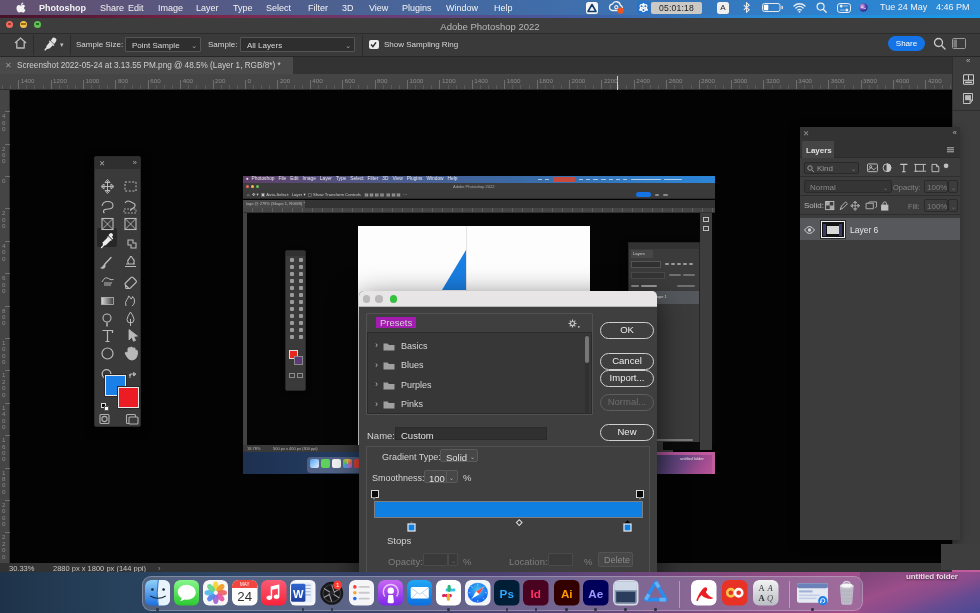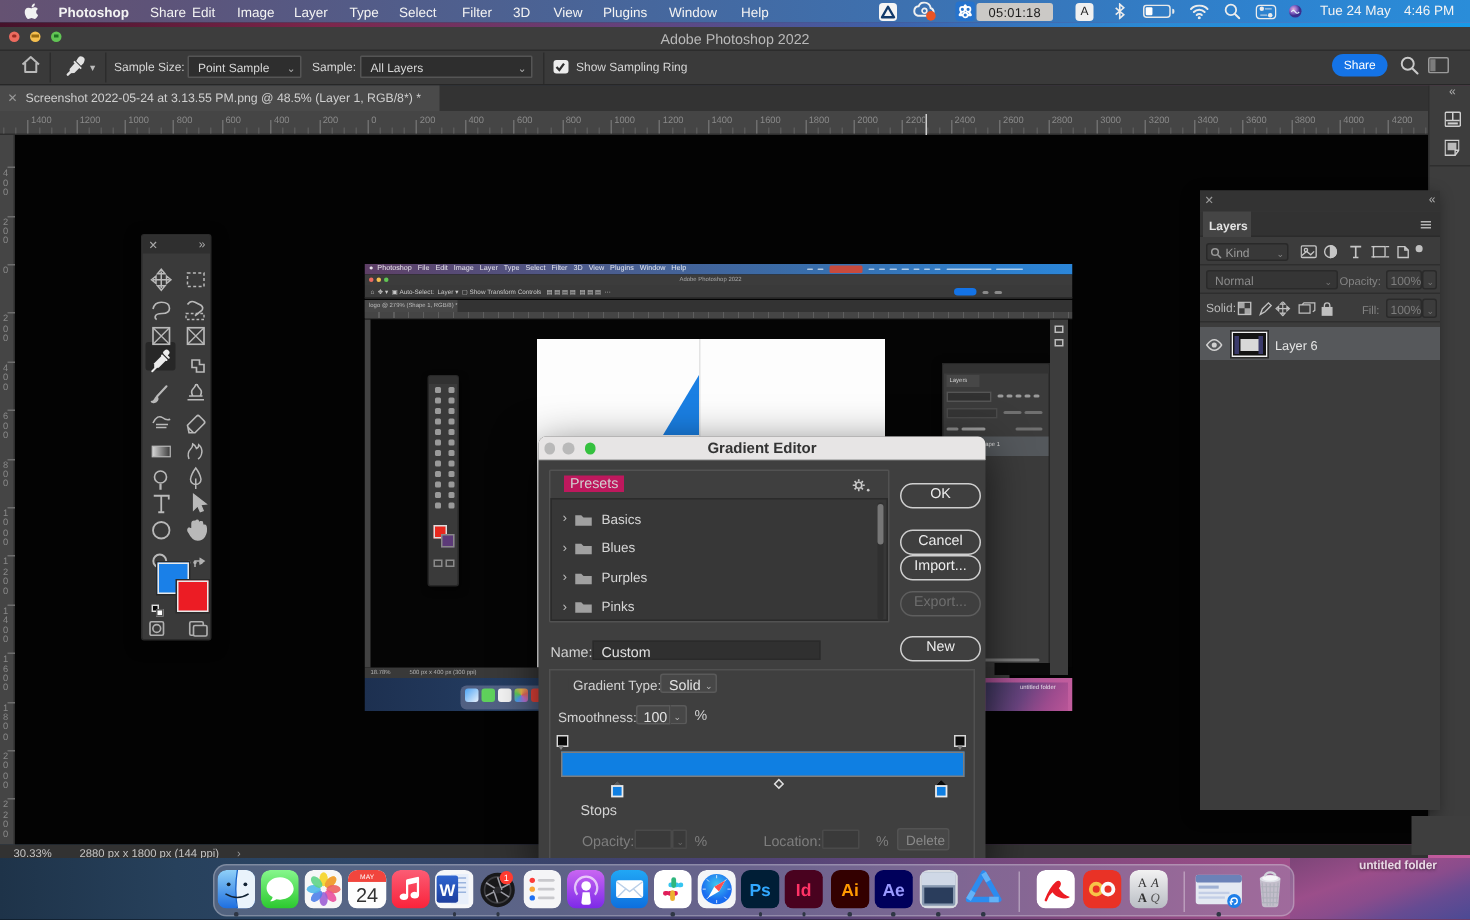--- a/index.html
+++ b/index.html
@@ -708,25 +708,24 @@
       </div>
       <span style="position:absolute;left:50px;top:7px;color:#e6e6e6;font-size:8.5px;">Layer 6</span>
     </div>
 
   </div>
   <div id="dlg">
     <div id="dlgtitle">
       <div class="tl" style="left:3.8px;top:4.3px;width:7.5px;height:7.5px;background:#b9b9b9;"></div>
       <div class="tl" style="left:16.3px;top:4.3px;width:7.5px;height:7.5px;background:#b9b9b9;"></div>
       <div class="tl" style="left:30.5px;top:4.3px;width:7.5px;height:7.5px;background:#35c13f;"></div>
-      <div class="t">Gradient Editor</div>
     </div>
 
     <div style="position:absolute;left:7px;top:22px;width:227px;height:102px;border:1px solid #525252;border-radius:1px;"></div>
-    <span style="position:absolute;left:17px;top:26px;color:#d2d2d2;font-size:9.5px;background:#be185d;padding:0 4px;">Presets</span>
+    <span style="position:absolute;left:17px;top:26px;color:#d2d2d2;font-size:9.5px;background:#a21caf;padding:0 4px;">Presets</span>
     <svg style="position:absolute;left:209px;top:28px;" width="12" height="9" viewBox="0 0 12 9">
       <circle cx="4.5" cy="4.5" r="2" fill="none" stroke="#c9c9c9" stroke-width="1.1"></circle>
       <g stroke="#c9c9c9" stroke-width="1.1">
           <path d="M4.5 0.5 v1.5 M4.5 7 v1.5 M0.5 4.5 h1.5 M7 4.5 h1.5 M1.7 1.7 l1 1 M6.3 6.3 l1 1 M7.3 1.7 l-1 1 M2.7 6.3 l-1 1"></path>
         </g>
       <circle cx="10.8" cy="7.8" r="0.9" fill="#c9c9c9"></circle>
     </svg>
     <div style="position:absolute;left:8px;top:41px;width:225px;height:82px;background:#373737;border:1px solid #2b2b2b;">
       <div class="prow" style="top:6px;">
           <span class="chev">›</span>
@@ -756,21 +755,21 @@
           </svg>
           <span class="plab">Pinks</span>
         </div>
       <div style="position:absolute;right:2.5px;top:2px;width:4px;height:78px;background:#303030;border-radius:2px;"></div>
       <div style="position:absolute;right:2.5px;top:3px;width:4px;height:27px;background:#777;border-radius:2px;"></div>
     </div>
 
     <div class="btn" style="left:241px;top:31px;">OK</div>
     <div class="btn" style="left:241px;top:62px;">Cancel</div>
     <div class="btn" style="left:241px;top:79px;">Import...</div>
-    <div class="btn" style="left:241px;top:103px;border-color:#5e5e5e;color:#6e6e6e;">Export...</div>
+    <div class="btn" style="left:241px;top:103px;border-color:#5e5e5e;color:#6e6e6e;">Normal...</div>
     <div class="btn" style="left:241px;top:133px;">New</div>
 
     <span style="position:absolute;left:8px;top:139px;font-size:9.5px;color:#d2d2d2;">Name:</span>
     <div style="position:absolute;left:36px;top:136px;width:152px;height:13px;background:#303030;border:1px solid #2a2a2a;">
       <span style="position:absolute;left:5px;top:1.5px;font-size:9.5px;color:#e0e0e0;">Custom</span>
     </div>
 
     <div style="position:absolute;left:7px;top:155px;width:284px;height:131px;border:1px solid #515151;border-bottom:none;"></div>
     <span style="position:absolute;left:20px;top:160.5px;font-size:9px;color:#d2d2d2;background:#3f3f3f;padding:0 3px;">Gradient Type:</span>
     <div style="position:absolute;left:81px;top:158px;width:38px;height:13px;background:#474747;border:1px solid #5a5a5a;border-radius:2px;">

